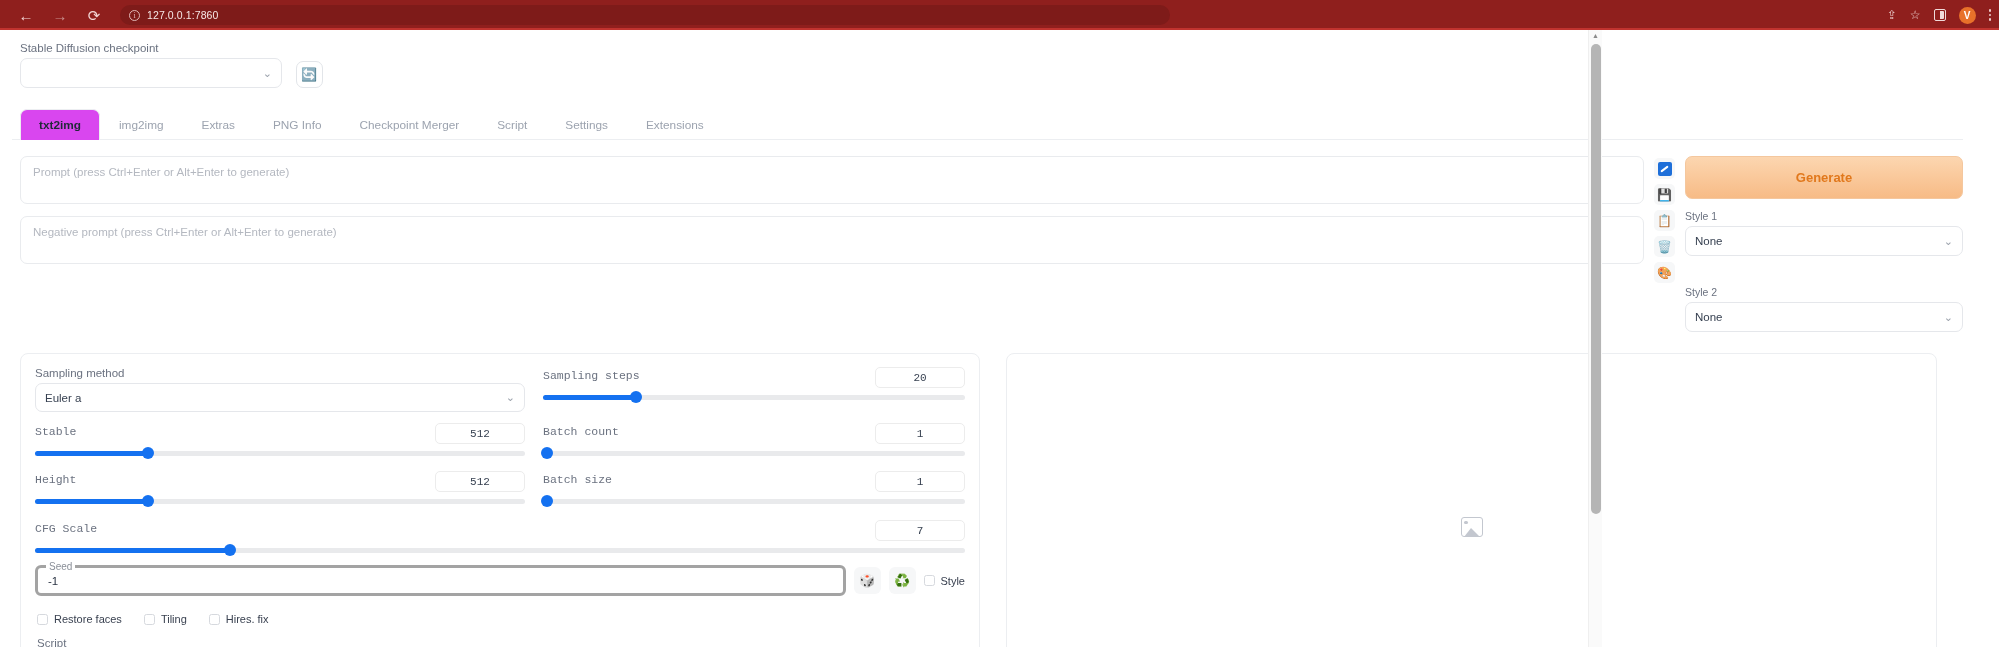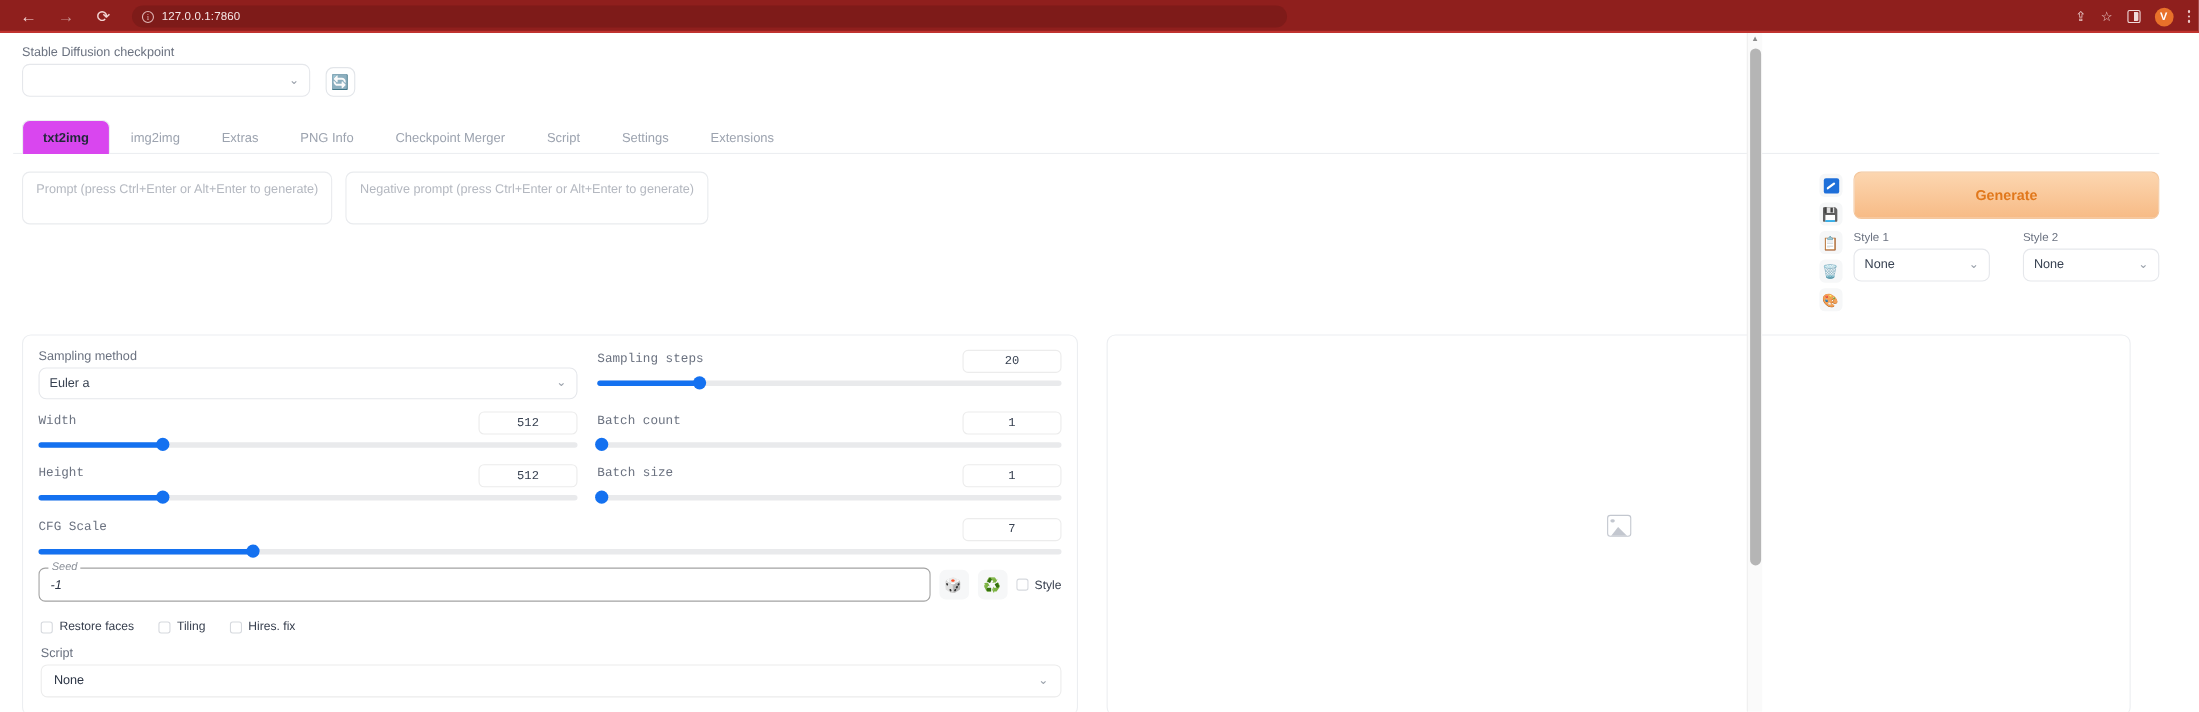--- a/index.html
+++ b/index.html
@@ -103,21 +103,21 @@
     background: transparent;
   }
   .tab.active {
     color: #1f2937; font-weight: bold;
     background: #d946ef; border-color: #eceef1;
     margin-bottom: -1px; padding-bottom: 8px;
   }
 
   
   .prompt-zone { display: flex; gap: 10px; margin-top: 16px; padding-left: 8px; }
-  .prompt-col { flex: 1; display: flex; gap: 12px; }
+  .prompt-col { flex: 1; display: flex; flex-direction: column; gap: 12px; }
   .prompt-box {
     border: 1px solid #e9ebee; border-radius: 7px; background: #fff;
     height: 48px; padding: 9px 12px;
     font-size: 11.5px; color: #b4b8c0;
   }
   .icon-col { display: flex; flex-direction: column; gap: 5px; padding-top: 2px; }
   .tool-icon {
     width: 21px; height: 21px; border-radius: 5px; background: #f6f7f8;
     display: flex; align-items: center; justify-content: center;
     font-size: 12px; line-height: 1;
@@ -131,21 +131,21 @@
     background:#fff; transform: rotate(-37deg); border-radius:1px;
   }
   .gen-col { width: 278px; display: flex; flex-direction: column; }
   .generate-btn {
     height: 43px; border-radius: 7px;
     background: linear-gradient(180deg,#fcd6b0 0%,#f7bb86 100%);
     border: 1px solid #f4c79e;
     display: flex; align-items: center; justify-content: center;
     color: #e1781c; font-size: 13px; font-weight: bold;
   }
-  .style-row { display: flex; gap: 30px; margin-top: 11px; }
+  .style-row { display: flex; gap: 30px; margin-top: 11px; flex-direction: column; }
   .style-group { flex: 1; }
   .style-group .lbl { font-size: 10.5px; margin-bottom: 4px; }
 
   
   .panels { display: flex; gap: 26px; margin-top: 21px; padding-left: 8px; }
   .left-panel {
     width: 960px; border: 1px solid #eceef1; border-radius: 8px;
     background: #fff; padding: 13px 14px 16px 14px;
   }
   .right-panel {
@@ -181,23 +181,23 @@
   .slider { position: relative; height: 14px; display:flex; align-items:center; margin-top: 2px; }
   .track { height: 5px; width: 100%; background: #e9eaec; border-radius: 3px; }
   .fill { position: absolute; left: 0; height: 5px; background: #1471f0; border-radius: 3px; }
   .knob {
     position: absolute; width: 12px; height: 12px; border-radius: 50%;
     background: #1471f0; transform: translateX(-50%);
   }
   .seed-wrap { display: flex; align-items: center; gap: 8px; margin-top: 8px; }
   .seed-field {
     flex: 1; position: relative; height: 31px;
-    border: 1px solid #a3a3a3; border-radius: 6px;
+    border: 3px solid #a3a3a3; border-radius: 6px;
     display: flex; align-items: center; padding: 0 10px;
-    font-size: 11.5px; color: #2b3444; font-style: italic;
+    font-size: 11.5px; color: #2b3444;
   }
   .seed-field .flabel {
     position: absolute; top: -7px; left: 8px; background: #fff;
     font-size: 10px; color: #8a8f98; padding: 0 3px;
   }
   .sq-btn {
     width: 27px; height: 27px; border-radius: 6px; background: #f6f7f8;
     display:flex; align-items:center; justify-content:center; font-size: 13px;
   }
   .cb { width: 11px; height: 11px; border: 1px solid #d6d9de; border-radius: 2.5px; background:#fff; display:inline-block; }
@@ -325,21 +325,21 @@
               <div class="track"></div>
               <div class="fill" style="width:22%"></div>
               <div class="knob" style="left:22%"></div>
             </div>
           </div>
         </div>
 
         <div class="row2" style="margin-top:11px">
           <div class="colA">
             <div class="field-head">
-              <span class="lbl">Width</span>
+              <span class="lbl">Stable</span>
               <div class="numbox">512</div>
             </div>
             <div class="slider">
               <div class="track"></div>
               <div class="fill" style="width:23%"></div>
               <div class="knob" style="left:23%"></div>
             </div>
           </div>
           <div class="colB">
             <div class="field-head">

